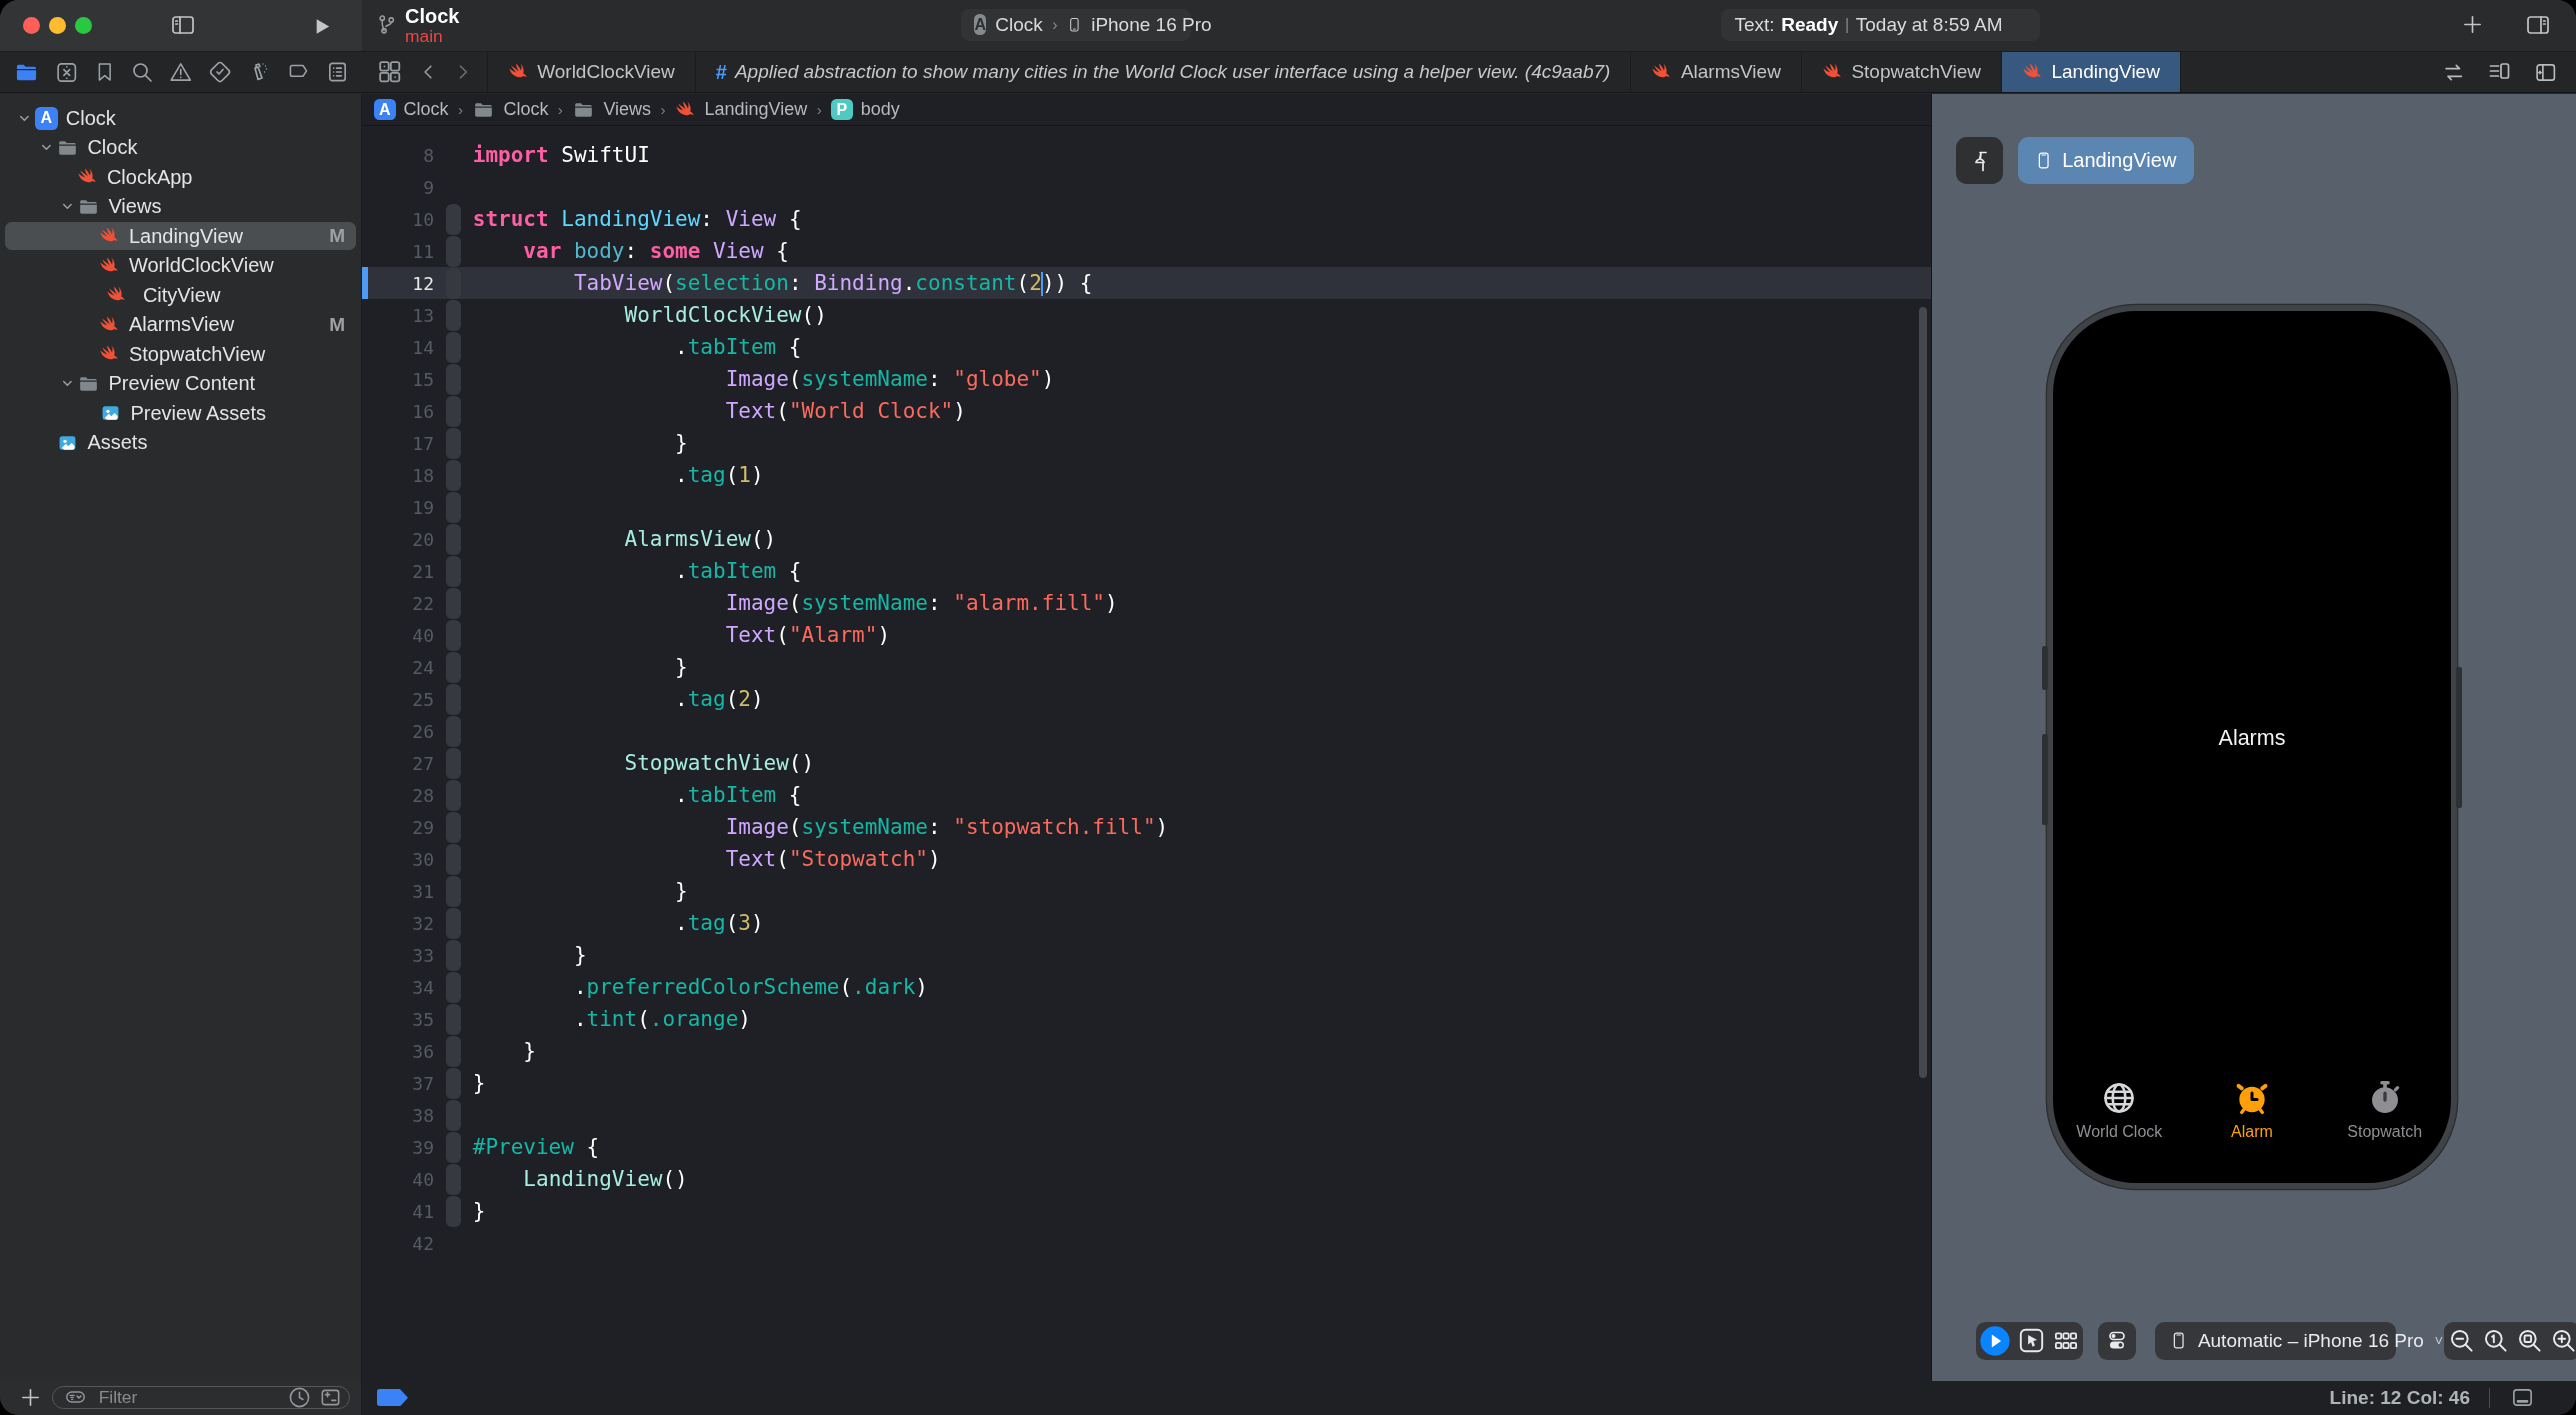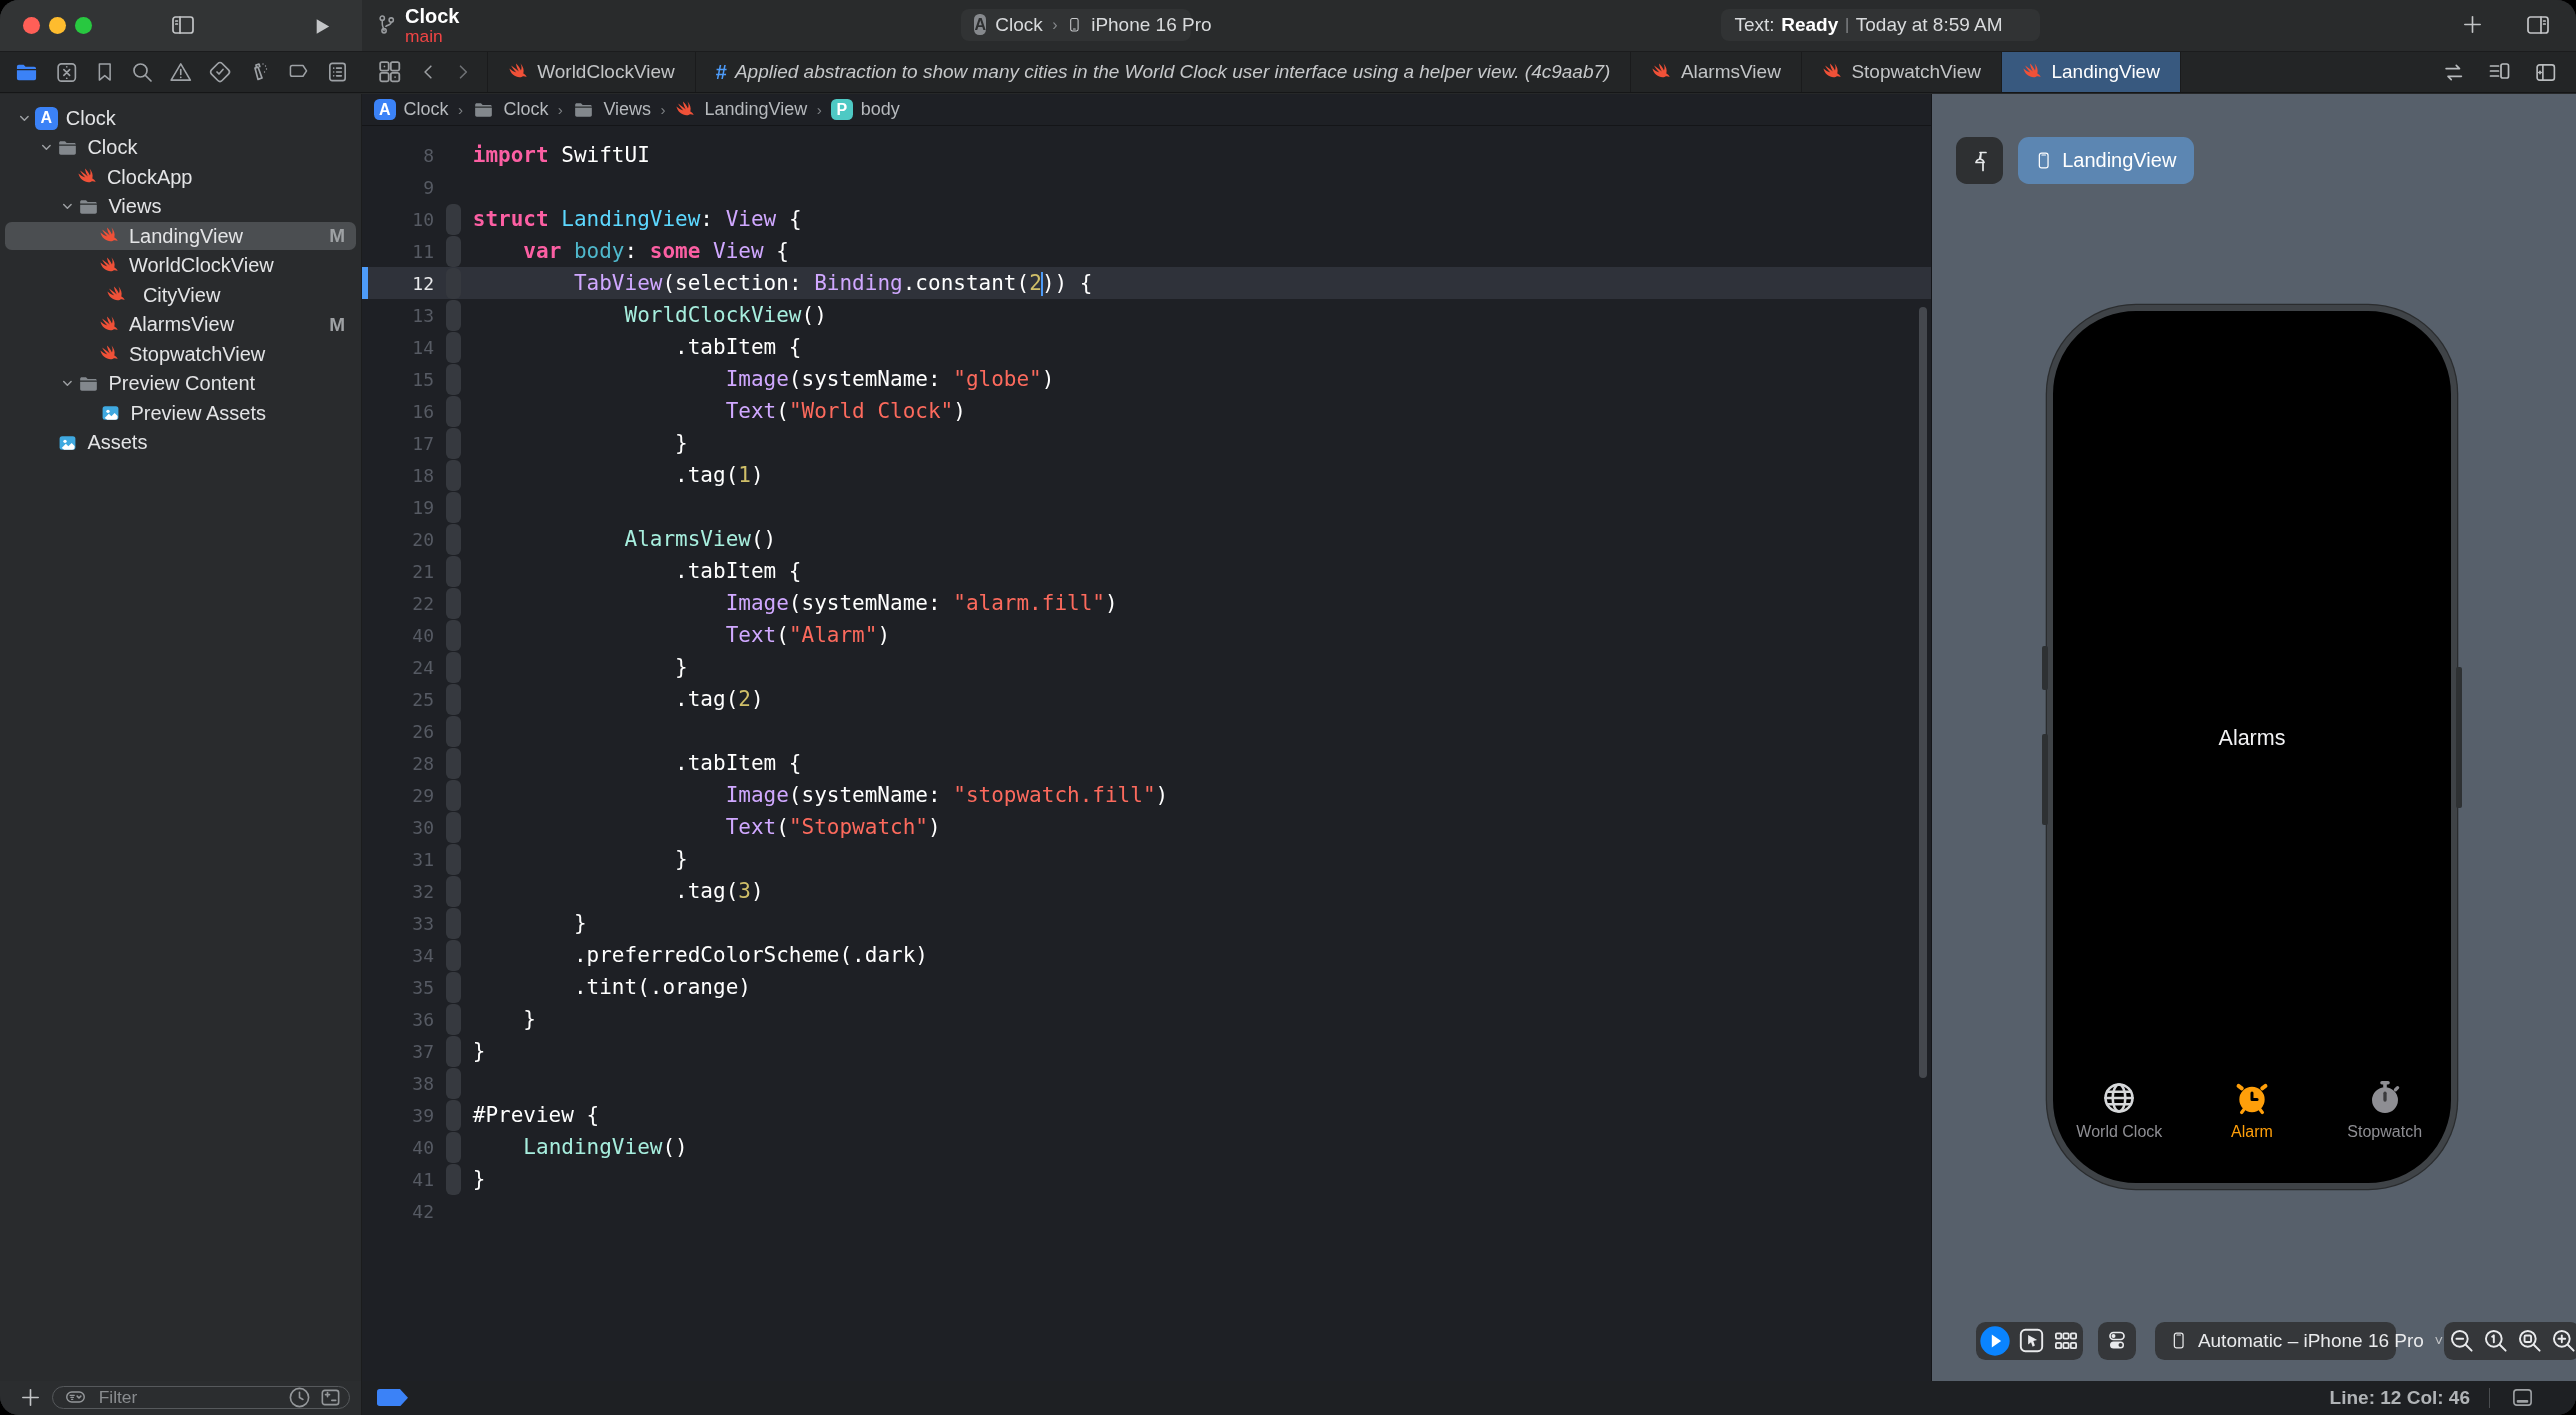--- a/index.html
+++ b/index.html
@@ -49,21 +49,21 @@
   .code-row.current{background:#2f323a;}
   .code-row.current::before{content:"";position:absolute;left:0;top:0;width:6px;height:100%;background:#4d9bf8;}
   .code-row .ln{width:72px;text-align:right;padding-right:10.7px;flex:none;
     font:18px "DejaVu Sans Mono",monospace;color:#565a63;}
   .code-row.current .ln{color:#e8e9eb;}
   .code-row .ribbon{width:17.4px;height:32px;flex:none;position:relative;}
   .code-row .ribbon .cap{position:absolute;left:1.3px;right:1.3px;top:0.7px;bottom:0.7px;background:#36393f;border-radius:6px;}
   .code-row pre{margin:0;padding-left:10.7px;font:21px "DejaVu Sans Mono",monospace;white-space:pre;color:#fff;}
   .s-kw{color:#fc5fa3;font-weight:bold;} .s-pl{color:#ffffff;} .s-tdecl{color:#5dd8ff;}
   .s-type{color:#d0a8ff;} .s-vdecl{color:#4fb8cc;} .s-proj{color:#a7eede;}
-  .s-meth{color:#ffffff;} .s-str{color:#fc6a5d;} .s-num{color:#d0bf69;}
+  .s-meth{color:#14b8a6;} .s-str{color:#fc6a5d;} .s-num{color:#d0bf69;}
   .cursor{display:inline-block;width:2.7px;height:24px;background:#4d9bf8;vertical-align:middle;margin:0 -1.3px;}
   .scrollthumb{position:absolute;right:4px;top:181px;width:8px;height:771px;background:#45484e;border-radius:4px;}
   
   .preview{position:absolute;right:0;top:94px;width:644px;bottom:34px;background:#57606b;}
   .pinbtn{position:absolute;left:24px;top:43px;width:47px;height:47px;background:#2e3032;border-radius:10.7px;
     display:flex;align-items:center;justify-content:center;color:#e8eaec;}
   .pvpill{position:absolute;left:86px;top:43px;height:47px;background:#5c86b2;border-radius:10.7px;
     display:flex;align-items:center;gap:9.4px;padding:0 17.4px;color:#fff;font-size:20px;}
   .phone{position:absolute;left:115px;top:211px;width:398px;height:872px;background:#000;
     border:6.7px solid #3f4347;border-radius:89px;box-shadow:0 0 0 1.3px #2a2c2e;}
@@ -622,20 +622,27 @@
           <pre><span class="s-pl">                .</span><span class="s-meth">tag</span><span class="s-pl">(</span><span class="s-num">2</span><span class="s-pl">)</span></pre>
         </div>
         <div class="code-row">
           <div class="ln">26</div>
           <div class="ribbon">
             <div class="cap"></div>
           </div>
           <pre></pre>
         </div>
         <div class="code-row">
+          <div class="ln">27</div>
+          <div class="ribbon">
+            <div class="cap"></div>
+          </div>
+          <pre><span class="s-pl">            </span><span class="s-proj">StopwatchView</span><span class="s-pl">()</span></pre>
+        </div>
+        <div class="code-row">
           <div class="ln">28</div>
           <div class="ribbon">
             <div class="cap"></div>
           </div>
           <pre><span class="s-pl">                .</span><span class="s-meth">tabItem</span><span class="s-pl"> {</span></pre>
         </div>
         <div class="code-row">
           <div class="ln">29</div>
           <div class="ribbon">
             <div class="cap"></div>

